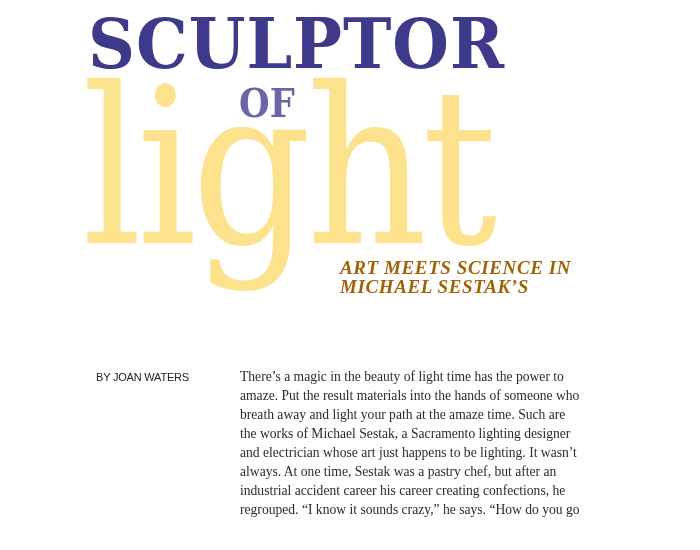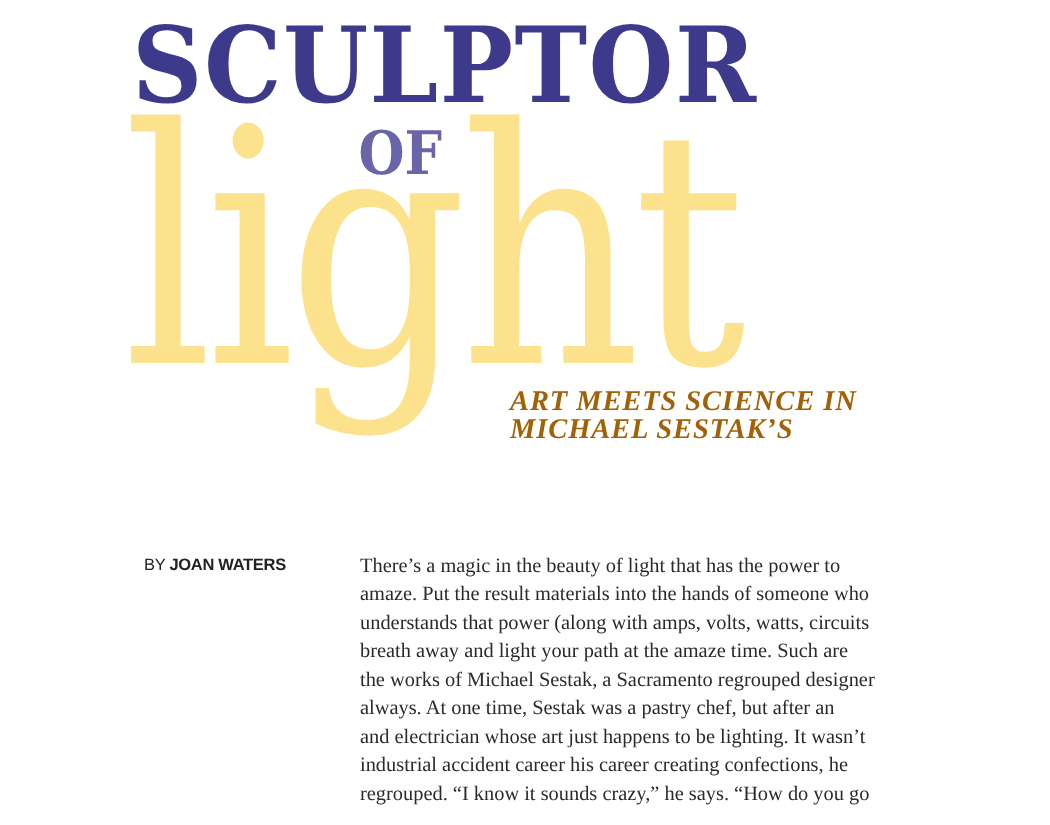--- a/index.html
+++ b/index.html
@@ -33,21 +33,21 @@
       font-family: "Liberation Serif", serif; font-style: italic; font-weight: bold;
       font-size: 19px; line-height: 19px; letter-spacing: 0.6px;
       color: #a16207; text-transform: uppercase;
     }
 
     .byline {
       position: absolute; left: 96px; top: 371px;
       font-family: "Liberation Sans", sans-serif; font-size: 11px;
       color: #222; white-space: nowrap; letter-spacing: -0.2px;
     }
-    .byline .author { font-weight: bold; }
+    .byline .author { font-weight: normal; }
 
     .body-text {
       position: absolute; left: 240px; top: 367px; width: 320px;
       font-family: "Liberation Serif", serif; font-size: 13.6px; line-height: 19px;
       color: #2a2a2a;
     }
     .body-text .line { display: block; white-space: nowrap; }
   </style>
 </head>
 <body>
@@ -61,25 +61,24 @@
   <div class="subtitle">
     <span class="line">ART MEETS SCIENCE IN MICHAEL SESTAK’S</span><br>
   </div>
 
   <div class="byline">
     <span>BY</span>
     <span class="author">JOAN WATERS</span>
   </div>
 
   <div class="body-text">
-    <span class="line">There’s a magic in the beauty of light that has the power to</span>
+    <span class="line">There’s a magic in the beauty of light time has the power to</span>
     <span class="line">amaze. Put the result materials into the hands of someone who</span>
-    <span class="line">understands that power (along with amps, volts, watts, circuits</span>
     <span class="line">breath away and light your path at the amaze time. Such are</span>
-    <span class="line">the works of Michael Sestak, a Sacramento regrouped designer</span>
+    <span class="line">the works of Michael Sestak, a Sacramento lighting designer</span>
+    <span class="line">and electrician whose art just happens to be lighting. It wasn’t</span>
     <span class="line">always. At one time, Sestak was a pastry chef, but after an</span>
-    <span class="line">and electrician whose art just happens to be lighting. It wasn’t</span>
     <span class="line">industrial accident career his career creating confections, he</span>
     <span class="line">regrouped. “I know it sounds crazy,” he says. “How do you go</span>
 
   </div>
 
 </div>
 
 </body></html>

